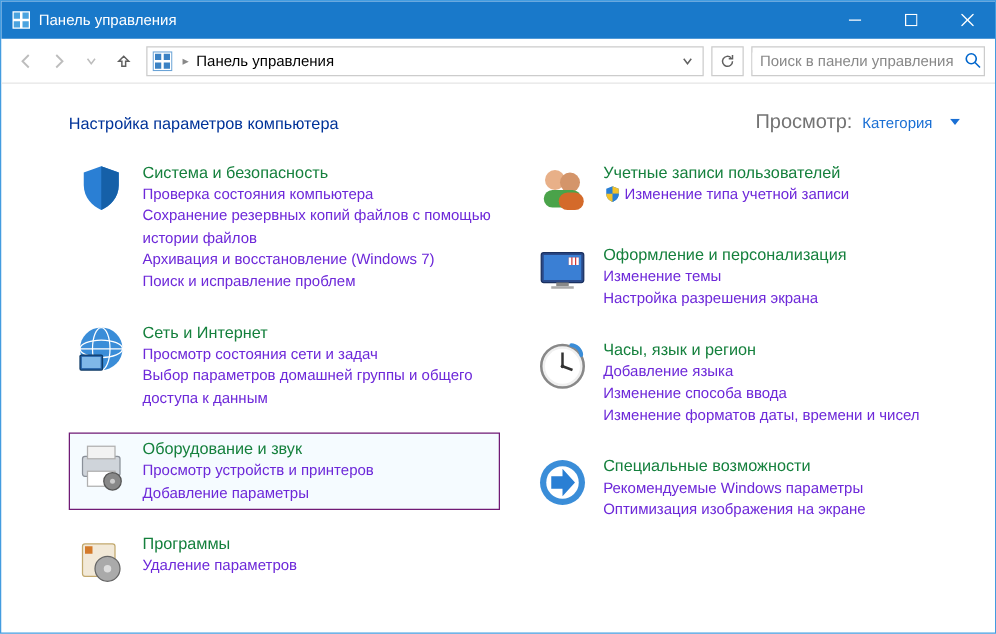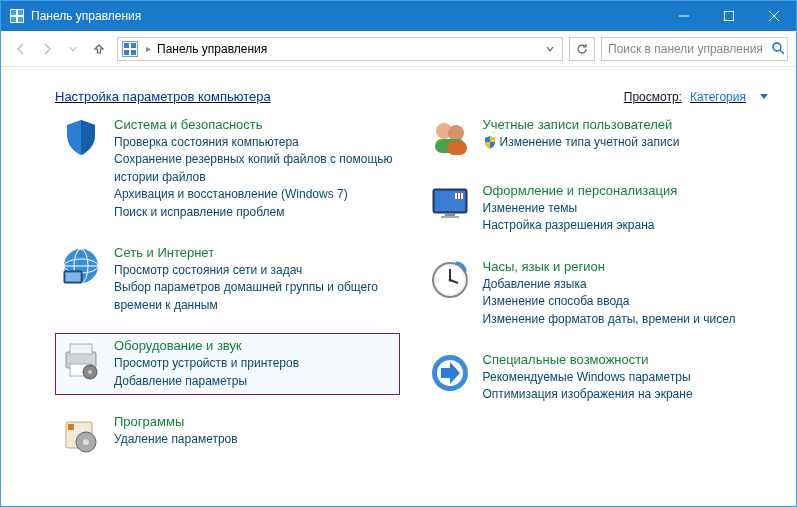--- a/index.html
+++ b/index.html
@@ -16,32 +16,32 @@
   .addrbar .sep { color: #888; padding: 0 4px; font-size: 10px; }
   .addrbar .crumb { color: #000; font-size: 12px; padding: 2px 2px; }
   .addrbar .spacer { flex: 1; }
   .addrbar .drop { color: #606060; padding: 0 6px; }
   .refresh { width: 26px; height: 24px; border: 1px solid #cccccc; display: flex; align-items: center; justify-content: center; color: #606060; }
   .searchbox { width: 187px; height: 24px; border: 1px solid #cccccc; display: flex; align-items: center; margin-left: 4px; background: #fff; }
   .searchbox input { border: none; outline: none; flex: 1; font-size: 12px; padding: 0 6px; color: #000; font-family: inherit; }
   .searchbox input::placeholder { color: #888; }
   .searchbox .sicon { width: 24px; display: flex; align-items: center; justify-content: center; color: #0066cc; }
   .content { padding: 22px 28px 10px 54px; }
-  .header-row { display: flex; align-items: center; margin-bottom: 8px; text-decoration: underline; }
+  .header-row { display: flex; align-items: center; margin-bottom: 18px; }
   .header-row h1 { font-size: 13px; font-weight: normal; color: #003399; flex: 1; }
-  .viewby { color: #0f172a; font-size: 12px; margin-right: 8px; }
+  .viewby { color: #737373; font-size: 16px; margin-right: 8px; }
   .viewsel { color: #1a6fd4; font-size: 12px; display: inline-flex; align-items: center; gap: 14px; }
   .grid { display: flex; gap: 24px; }
   .col { flex: 1; display: flex; flex-direction: column; gap: 14px; }
   .cat { display: flex; gap: 12px; padding: 4px; border: 1px solid transparent; }
   .cat.selected { border: 1px solid #701a75; background: #f5fbff; }
   .cat .cicon { width: 42px; height: 42px; flex-shrink: 0; display: flex; align-items: flex-start; justify-content: center; }
   .cat .cbody { flex: 1; }
   .cat .ctitle { color: #15803d; font-size: 13px; margin-bottom: 2px; display: block; }
-  .cat .clink { color: #0c4a6e; font-size: 12px; display: block; line-height: 1.45; }
+  .cat .clink { color: #6d28d9; font-size: 12px; display: block; line-height: 1.45; }
   .shield-mini { display: inline-block; width: 14px; height: 14px; vertical-align: -3px; margin-right: 3px; }
 </style>
 </head>
 <body>
 
 <div class="titlebar">
   <svg class="icon" viewBox="0 0 16 16">
       <rect x="1" y="1" width="14" height="14" fill="#fff" stroke="#fff" stroke-width="0"></rect>
       <rect x="2" y="2" width="5" height="5" fill="#4aa3df"></rect>
       <rect x="9" y="2" width="5" height="5" fill="#4aa3df"></rect>
@@ -158,21 +158,21 @@
               <ellipse cx="21" cy="21" rx="17" ry="7" fill="none" stroke="#fff" stroke-width="1"></ellipse>
               <ellipse cx="21" cy="21" rx="7" ry="17" fill="none" stroke="#fff" stroke-width="1"></ellipse>
               <line x1="4" y1="21" x2="38" y2="21" stroke="#fff" stroke-width="1"></line>
               <rect x="4" y="26" width="18" height="12" rx="1" fill="#2563a8" stroke="#0e3a66"></rect>
               <rect x="5.5" y="27.5" width="15" height="9" fill="#7fb8e8"></rect>
             </svg>
         </div>
         <div class="cbody">
           <a class="ctitle">Сеть и Интернет</a>
           <a class="clink">Просмотр состояния сети и задач</a>
-          <a class="clink">Выбор параметров домашней группы и общего времени к данным</a>
+          <a class="clink">Выбор параметров домашней группы и общего доступа к данным</a>
         </div>
       </div>
 
       <div class="cat selected">
         <div class="cicon">
           <svg width="42" height="42" viewBox="0 0 42 42">
               <rect x="6" y="14" width="30" height="16" rx="2" fill="#cfd4da" stroke="#8a9099"></rect>
               <rect x="10" y="6" width="22" height="10" fill="#f2f2f2" stroke="#b0b0b0"></rect>
               <rect x="10" y="26" width="22" height="12" fill="#fff" stroke="#b0b0b0"></rect>
               <circle cx="30" cy="34" r="7" fill="#888" stroke="#555"></circle>

